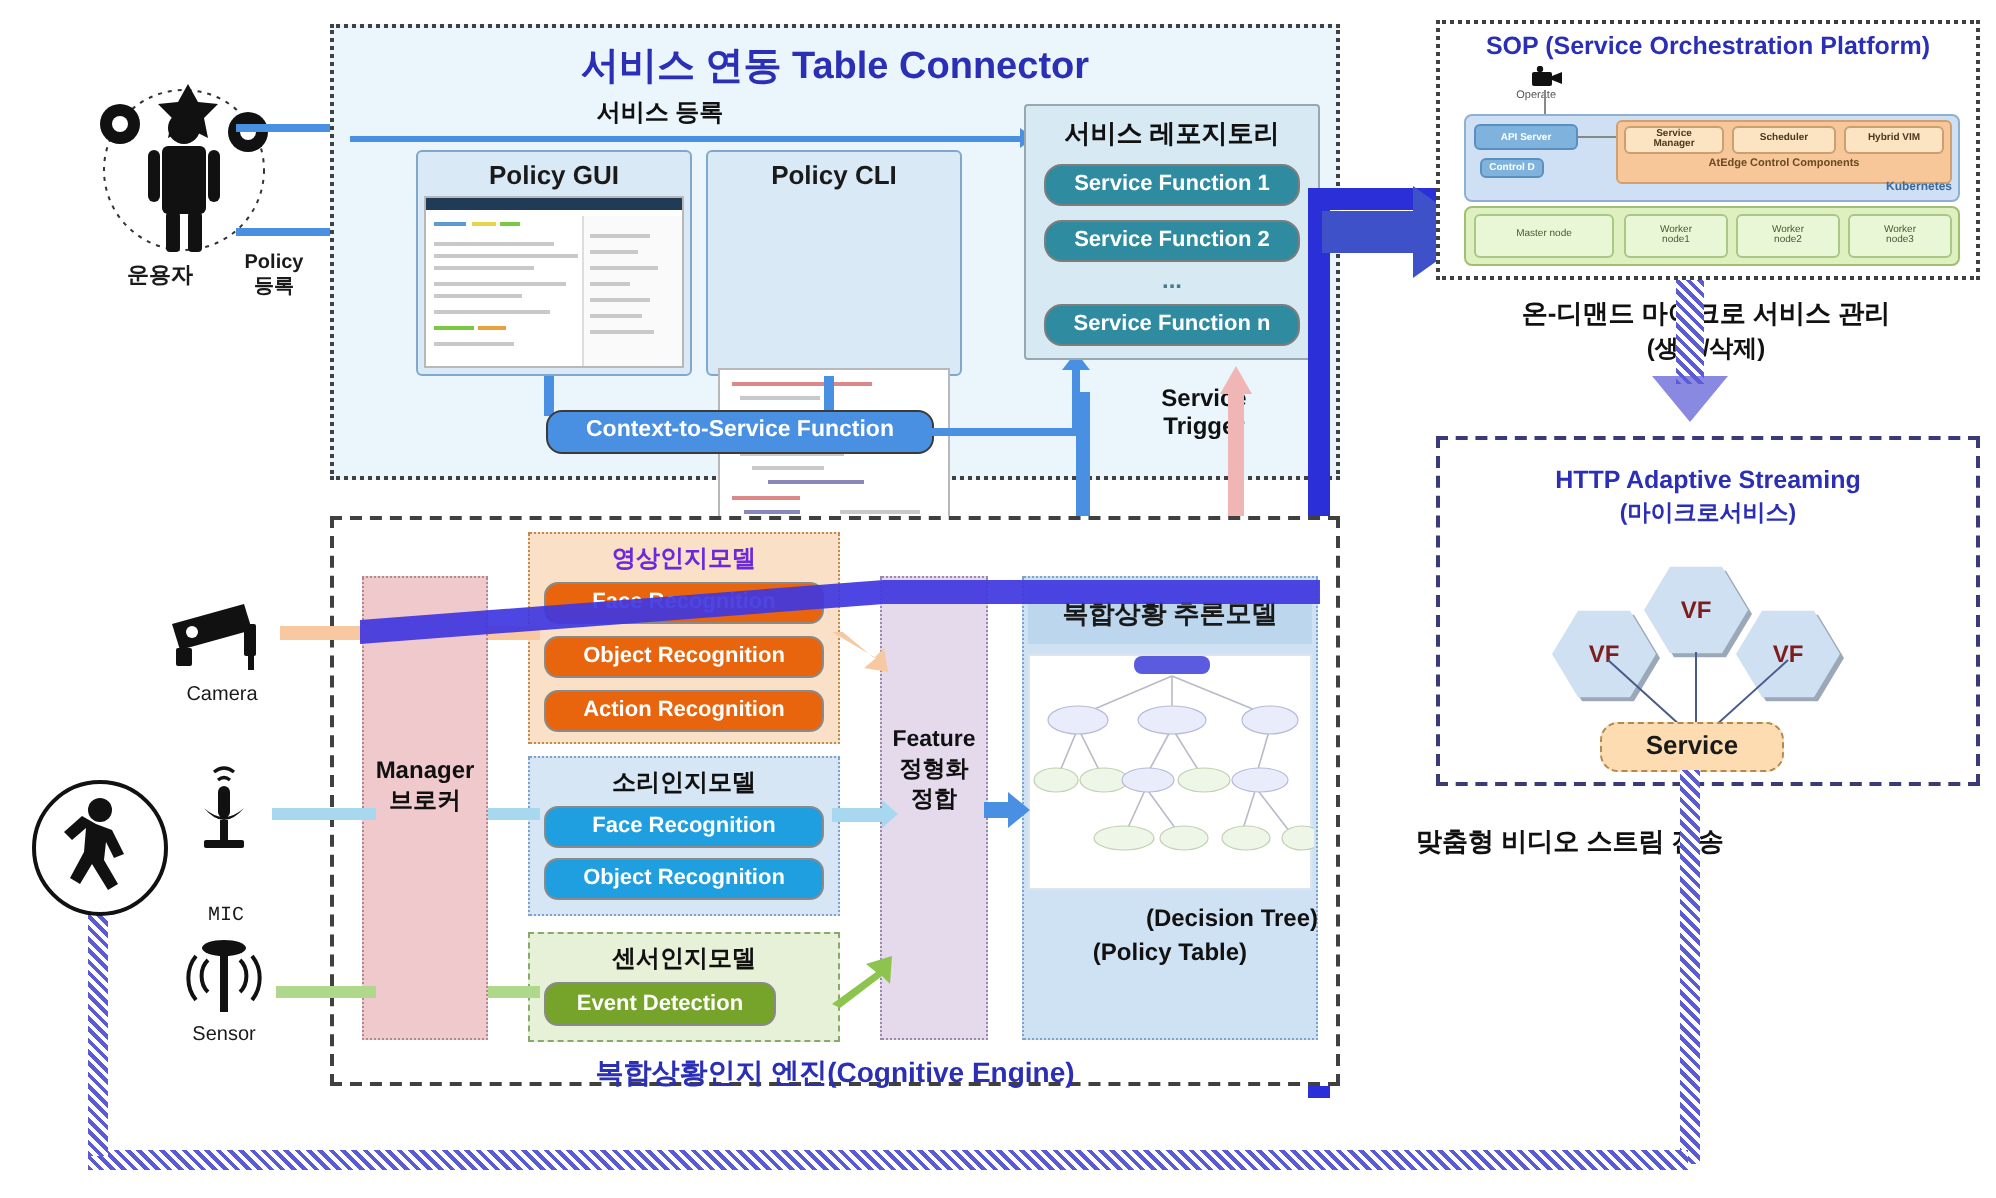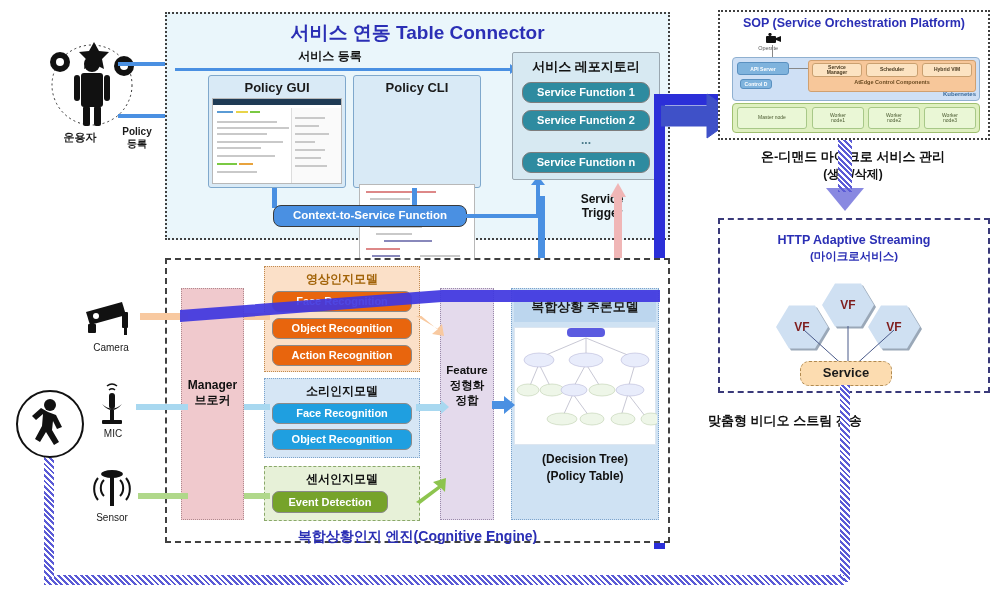--- a/index.html
+++ b/index.html
@@ -298,21 +298,21 @@
     <g fill="#111">
       <path d="M13 4 q5 -4 10 0" fill="none" stroke="#111" stroke-width="1.6"></path>
       <path d="M15 8 q3 -2.5 6 0" fill="none" stroke="#111" stroke-width="1.6"></path>
       <rect x="15" y="11" width="6" height="16" rx="3"></rect>
       <path d="M8 22 q10 12 20 0 q-10 9 -20 0z"></path>
       <rect x="16" y="28" width="4" height="10"></rect>
       <rect x="8" y="38" width="20" height="4" rx="1"></rect>
     </g>
   </svg>
 </div>
-<div class="abs label-s" style="left:84px;top:428px;width:58px;font-size:10px;">MIC</div>
+<div class="abs label-s" style="left:84px;top:453px;width:58px;font-size:10px;font-family:Liberation Mono, monospace;">MIC</div>
 
 <div class="abs" style="left:88px;top:468px;width:48px;height:46px;">
   <svg width="48" height="46" viewBox="0 0 48 46">
     <g fill="#111">
       <ellipse cx="24" cy="6" rx="11" ry="4"></ellipse>
       <rect x="22" y="8" width="4" height="30"></rect>
       <path d="M24 12 m-8 0 a8 10 0 0 0 0 16" fill="none" stroke="#111" stroke-width="2"></path>
       <path d="M24 10 m-14 0 a14 16 0 0 0 0 22" fill="none" stroke="#111" stroke-width="2"></path>
       <path d="M24 12 m8 0 a8 10 0 0 1 0 16" fill="none" stroke="#111" stroke-width="2"></path>
       <path d="M24 10 m14 0 a14 16 0 0 1 0 22" fill="none" stroke="#111" stroke-width="2"></path>
@@ -332,21 +332,21 @@
 </div>
 
 <div class="abs frame-dashed" style="left:165px;top:258px;width:505px;height:285px;background:#ffffff;"></div>
 <div class="abs title-ko" style="left:175px;top:528px;width:485px;text-align:center;font-size:14px;">복합상황인지 엔진(Cognitive Engine)</div>
 
 <div class="abs ctx-broker" style="left:181px;top:288px;width:63px;height:232px;"></div>
 <div class="abs" style="left:181px;top:378px;width:63px;text-align:center;font-size:12px;font-weight:bold;color:#111;white-space:pre-line;line-height:1.25;">Manager
 브로커</div>
 
 <div class="abs grp-orange" style="left:264px;top:266px;width:156px;height:106px;"></div>
-<div class="abs" style="left:264px;top:271px;width:156px;text-align:center;font-size:12px;font-weight:bold;color:#a16207;">영상인지모델</div>
+<div class="abs" style="left:264px;top:271px;width:156px;text-align:center;font-size:12px;font-weight:bold;color:#6d28d9;">영상인지모델</div>
 <div class="abs box orange-btn" style="left:272px;top:291px;width:140px;height:21px;">Face Recognition</div>
 <div class="abs box orange-btn" style="left:272px;top:318px;width:140px;height:21px;">Object Recognition</div>
 <div class="abs box orange-btn" style="left:272px;top:345px;width:140px;height:21px;">Action Recognition</div>
 
 <div class="abs grp-blue" style="left:264px;top:378px;width:156px;height:80px;"></div>
 <div class="abs" style="left:264px;top:383px;width:156px;text-align:center;font-size:12px;font-weight:bold;color:#111;">소리인지모델</div>
 <div class="abs box blue-btn" style="left:272px;top:403px;width:140px;height:21px;">Face Recognition</div>
 <div class="abs box blue-btn" style="left:272px;top:429px;width:140px;height:21px;">Object Recognition</div>
 
 <div class="abs grp-green" style="left:264px;top:466px;width:156px;height:55px;"></div>
@@ -386,21 +386,21 @@
       <ellipse cx="59" cy="62" rx="13" ry="6" fill="#e8ecfb" stroke="#b9b9d9" stroke-width="0.6"></ellipse>
       <ellipse cx="87" cy="62" rx="13" ry="6" fill="#eef6e8" stroke="#c0d0b0" stroke-width="0.6"></ellipse>
       <ellipse cx="115" cy="62" rx="14" ry="6" fill="#e8ecfb" stroke="#b9b9d9" stroke-width="0.6"></ellipse>
       <ellipse cx="47" cy="91" rx="15" ry="6" fill="#eef6e8" stroke="#c0d0b0" stroke-width="0.6"></ellipse>
       <ellipse cx="77" cy="91" rx="12" ry="6" fill="#eef6e8" stroke="#c0d0b0" stroke-width="0.6"></ellipse>
       <ellipse cx="108" cy="91" rx="12" ry="6" fill="#eef6e8" stroke="#c0d0b0" stroke-width="0.6"></ellipse>
       <ellipse cx="136" cy="91" rx="10" ry="6" fill="#eef6e8" stroke="#c0d0b0" stroke-width="0.6"></ellipse>
     </g>
   </svg>
 </div>
-<div class="abs" style="left:511px;top:452px;width:148px;text-align:center;font-size:12px;font-weight:bold;color:#111;">(Decision Tree)</div>
+<div class="abs" style="left:511px;top:452px;width:148px;text-align:right;font-size:12px;font-weight:bold;color:#111;">(Decision Tree)</div>
 <div class="abs" style="left:511px;top:469px;width:148px;text-align:center;font-size:12px;font-weight:bold;color:#111;">(Policy Table)</div>
 
 <div class="abs" style="left:140px;top:313px;width:48px;height:7px;background:#f8c9a0;"></div>
 
 <div class="abs" style="left:136px;top:404px;width:52px;height:6px;background:#a8d8f0;"></div>
 
 <div class="abs" style="left:138px;top:493px;width:50px;height:6px;background:#b0d88a;"></div>
 
 <div class="abs" style="left:244px;top:313px;width:26px;height:7px;background:#f8c9a0;"></div>
 <div class="abs" style="left:244px;top:404px;width:26px;height:6px;background:#a8d8f0;"></div>

